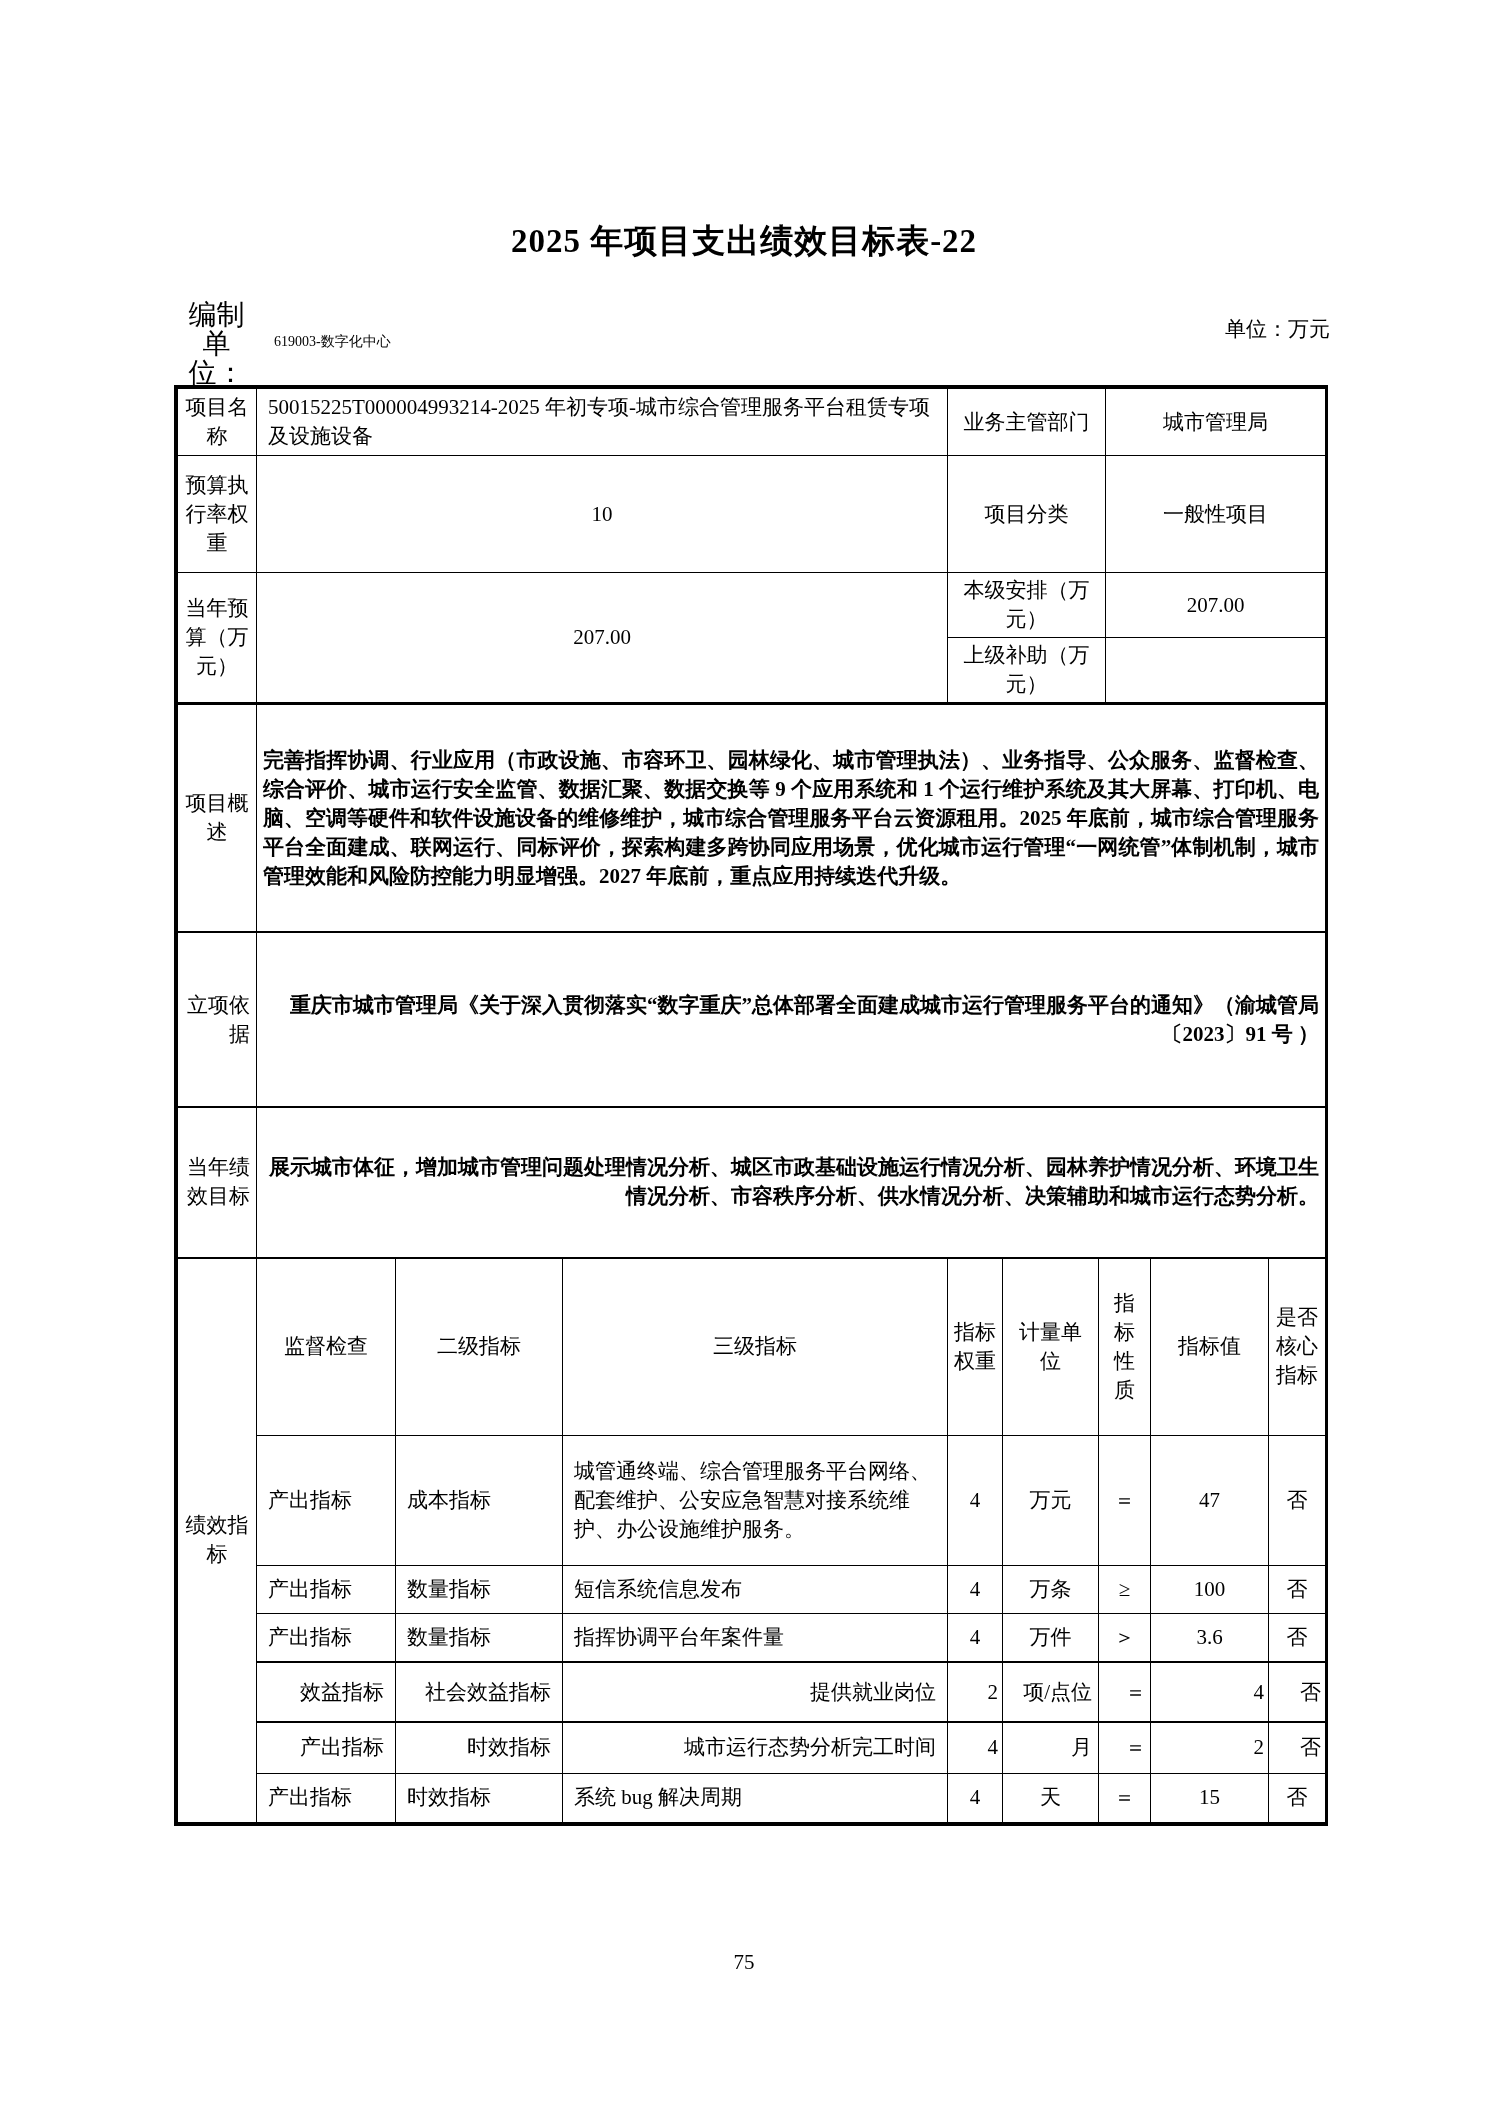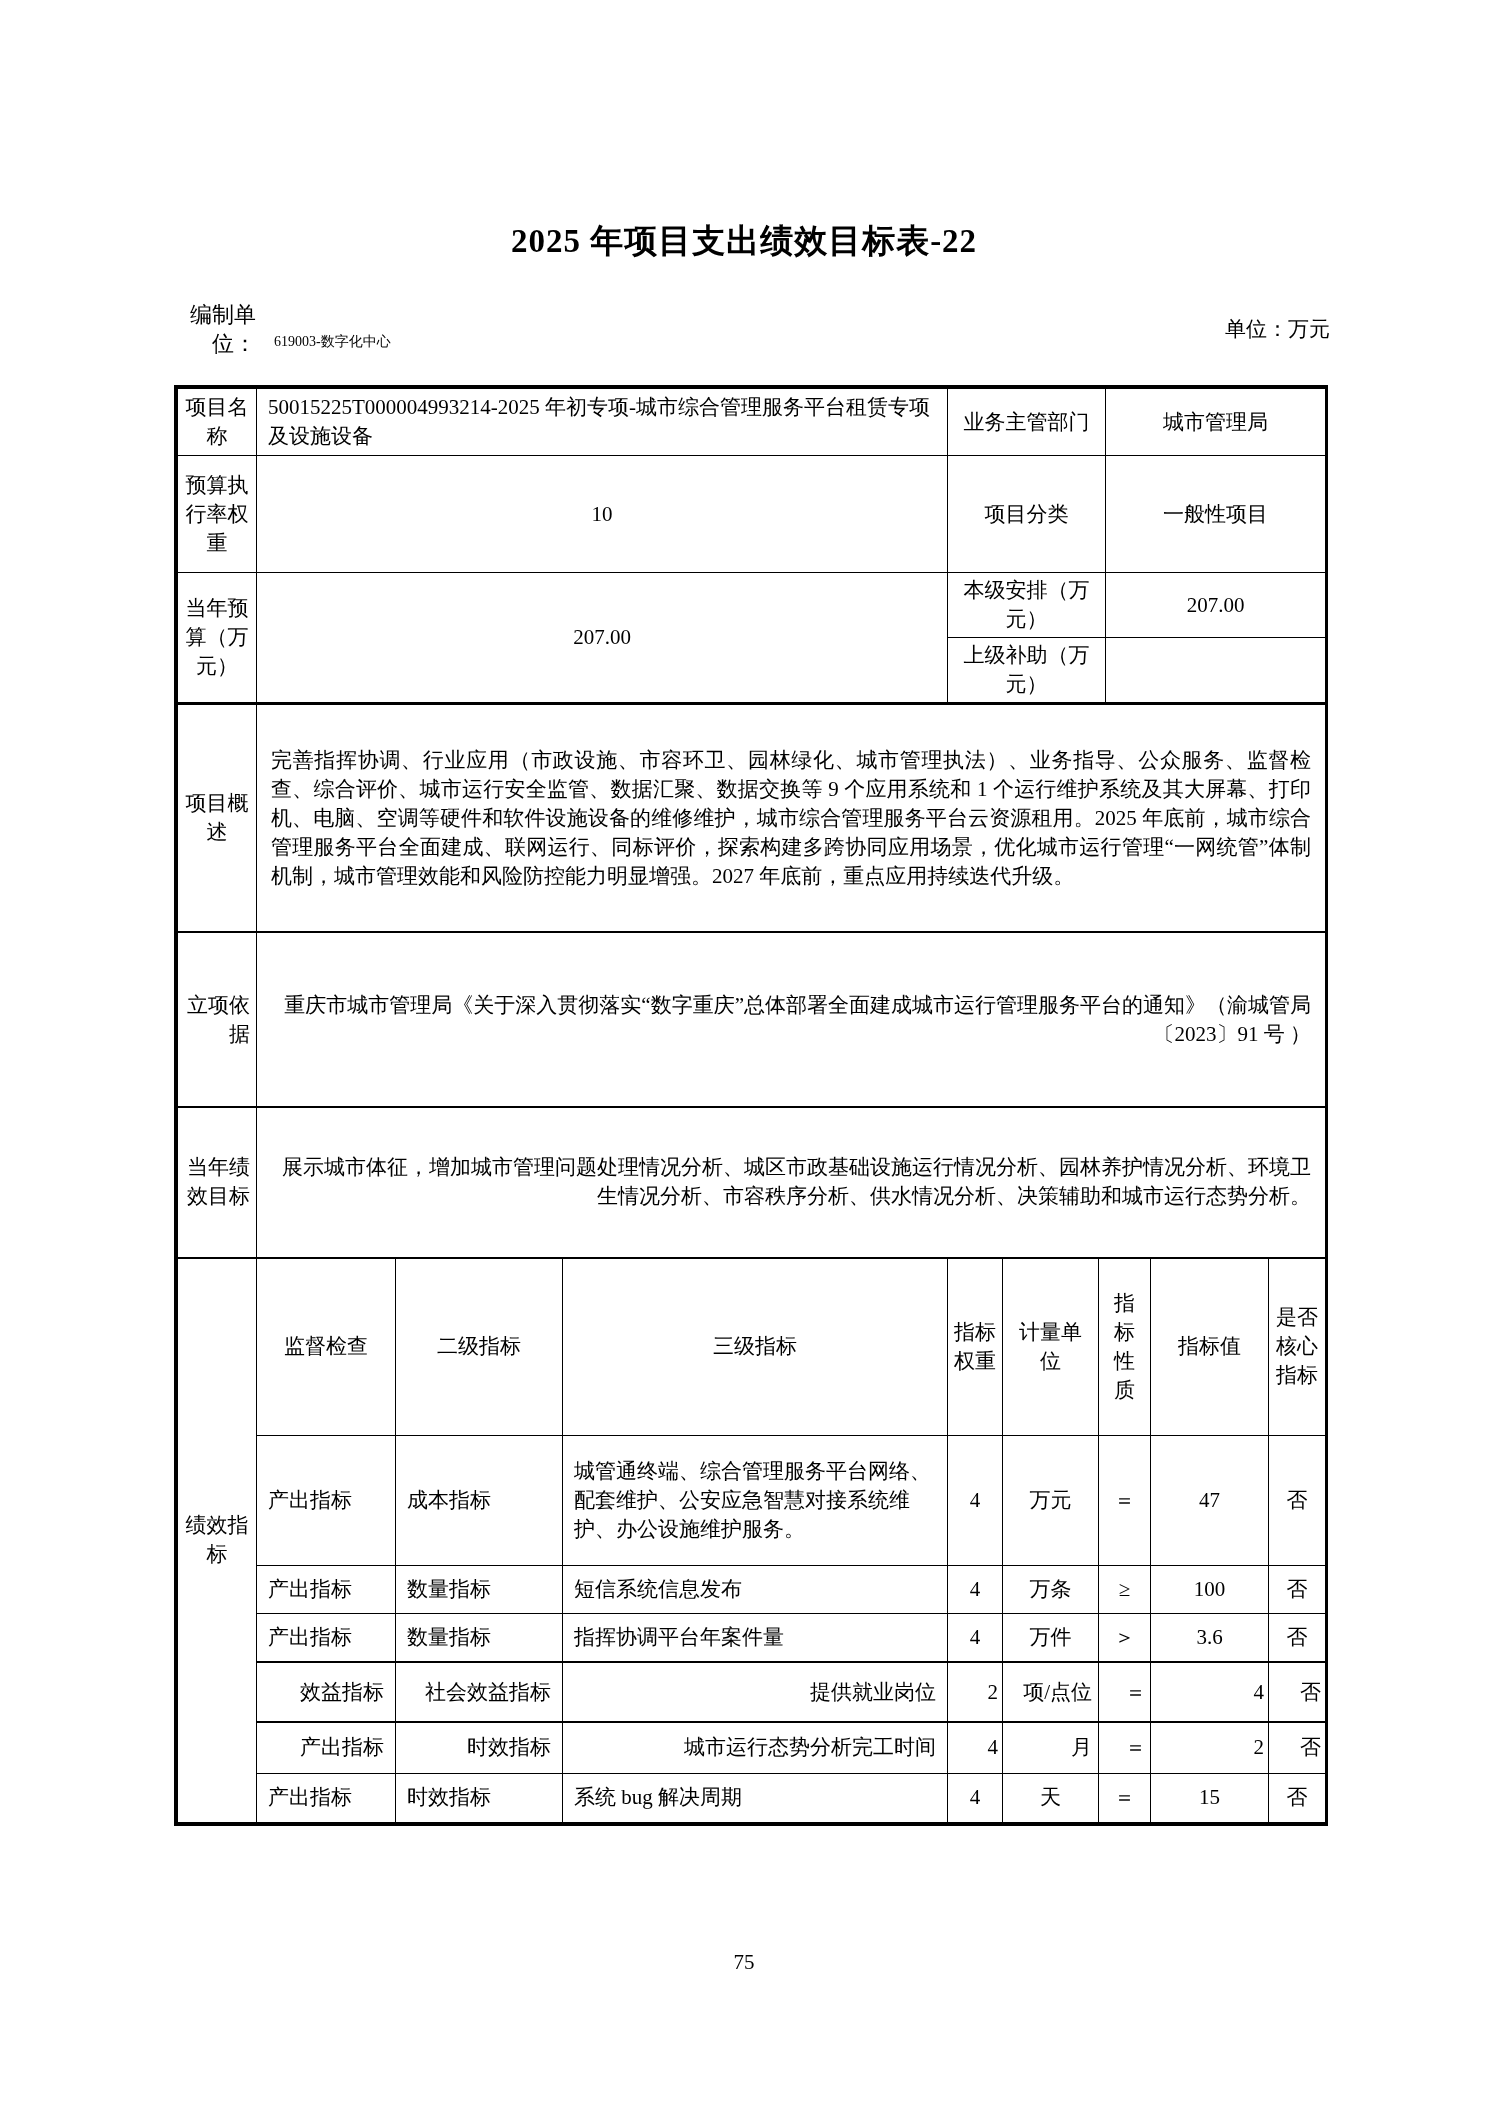--- a/index.html
+++ b/index.html
@@ -11,21 +11,21 @@
     color:#000;
     overflow:hidden;
   }
   .title{
     position:absolute;left:0;top:219px;width:100%;
     text-align:center;font-size:33px;font-weight:bold;
     letter-spacing:1px;
   }
   .prep-label{
     position:absolute;left:177px;top:300px;width:79px;
-    text-align:right;font-size:22px;line-height:29px;
+    text-align:center;font-size:28px;line-height:29px;
   }
   .prep-value{
     position:absolute;left:274px;top:333px;
     font-size:14px;
   }
   .unit-note{
     position:absolute;right:158px;top:315px;
     font-size:21px;
   }
   .doc-table{
@@ -40,21 +40,22 @@
     border:1px solid #000;
     vertical-align:middle;
     padding:0 4px;
     text-align:center;
     line-height:29px;
     overflow:hidden;
     word-break:break-all;
   }
   td.para{
     text-align:justify;
-    padding:0 14px;
+    padding:0 6px;
+    font-weight:bold;
   }
   td.left{
     text-align:left;
     padding:0 11px;
   }
   td.lbl{
     padding:0 6px;
   }
   table.sec2{border-top:2px solid #000;}
   table.sec3{border-top:1px solid #000;}

